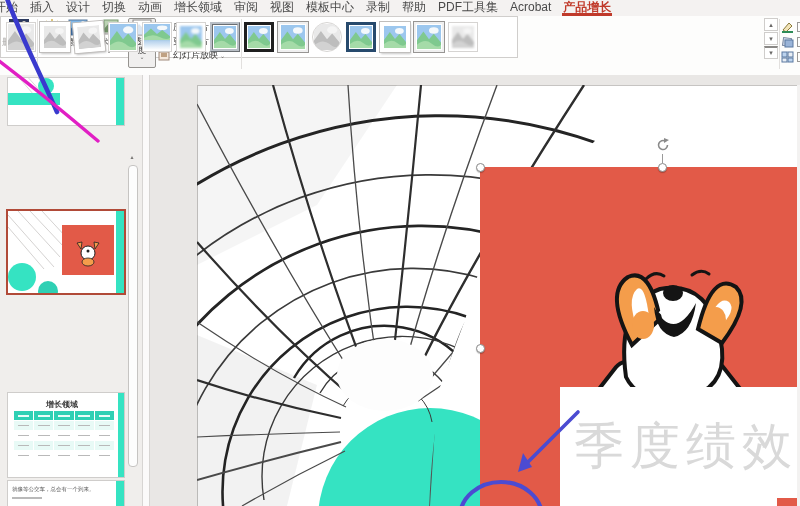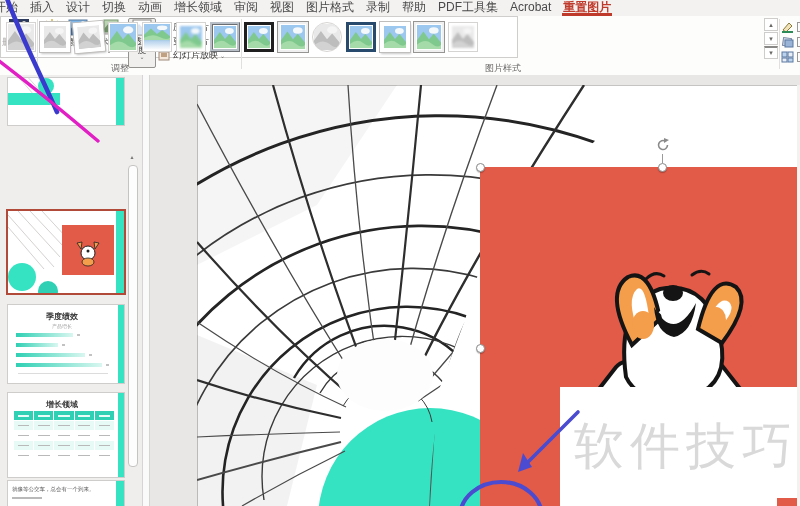--- a/index.html
+++ b/index.html
@@ -85,26 +85,26 @@
 
 <div class="abs" id="tabbar">
     <span class="tab">开始</span>
     <span class="tab">插入</span>
     <span class="tab">设计</span>
     <span class="tab">切换</span>
     <span class="tab">动画</span>
     <span class="tab">增长领域</span>
     <span class="tab">审阅</span>
     <span class="tab">视图</span>
-    <span class="tab">图片格式</span>
+    <span class="tab">模板中心</span>
     <span class="tab">录制</span>
     <span class="tab">帮助</span>
     <span class="tab">PDF工具集</span>
     <span class="tab">Acrobat</span>
-    <span class="tab active">重置图片</span>
+    <span class="tab active">产品增长</span>
   </div>
 
 <div class="abs" id="ribbon">
   <div class="bigbtn" style="left:2px;top:2px;width:34px;">
     <svg class="abs" style="position:static" width="22" height="18" viewBox="0 0 22 18">
       <rect x="1" y="1" width="20" height="16" fill="#2d3a5e"></rect>
         <path d="M1,13 L8,6 L13,11 L17,8 L21,12 L21,17 L1,17 Z" fill="#cdd6e8"></path>
         <circle cx="16" cy="5" r="2" fill="#e8e2d0"></circle>
     </svg>
     <span style="white-space:nowrap;overflow:hidden;width:34px;text-align:center;">删除背景</span>
@@ -323,22 +323,20 @@
   <div class="ricon-row" style="left:781px;top:34px;">
     <svg width="13" height="12" viewBox="0 0 13 12">
         <rect x="1" y="1" width="5" height="5" fill="#bcd3ee" stroke="#5a78a0"></rect>
         <rect x="7" y="1" width="5" height="5" fill="#e8eef5" stroke="#5a78a0"></rect>
         <rect x="1" y="7" width="5" height="4" fill="#e8eef5" stroke="#5a78a0"></rect>
         <rect x="7" y="7" width="5" height="4" fill="#bcd3ee" stroke="#5a78a0"></rect>
       </svg>
     <div style="width:8px;height:8px;border:1px solid #9a9896;margin-left:3px;"></div>
   </div>
 
-  <div class="grplabel" style="left:0;width:240px;">调整</div>
-  <div class="grplabel" style="left:244px;width:518px;">图片样式</div>
   <div class="vsep" style="left:779px;"></div>
 </div>
 
 <div class="abs" id="panel">
 
   <div class="thumb" style="top:3px;height:47px;">
     <svg class="abs" style="left:0;top:-25px;" width="116" height="72" viewBox="0 0 116 72">
       <g stroke="#c9c7c5" stroke-width="0.7">
           <line x1="0" y1="2" x2="34" y2="40"></line>
           <line x1="0" y1="12" x2="26" y2="42"></line>
@@ -370,36 +368,20 @@
           <circle cx="80" cy="42" r="7" fill="#fff" stroke="#222" stroke-width="1"></circle>
           <path d="M73,38 l-4,-6 5,-1 Z" fill="#f49d4b" stroke="#222" stroke-width="0.8"></path>
           <path d="M87,38 l4,-6 -5,-1 Z" fill="#f49d4b" stroke="#222" stroke-width="0.8"></path>
           <circle cx="80" cy="40" r="1.5" fill="#222"></circle>
           <ellipse cx="80" cy="51" rx="6" ry="4" fill="#f49d4b" stroke="#222" stroke-width="0.8"></ellipse>
         </g>
     </svg>
     <div class="tealbar"></div>
   </div>
 
-  <div class="thumb" style="top:230px;height:78px;">
-    <div class="ttitle" style="top:6px;">季度绩效</div>
-    <div class="tsub" style="top:18px;">产品增长</div>
-    <div id="t3bars">
-        <div class="tbar" style="left: 8px; top: 28px; width: 57px;"></div>
-        <div class="tbarlbl" style="left: 69px; top: 29px;"></div>
-        <div class="tbar" style="left: 8px; top: 38px; width: 42px;"></div>
-        <div class="tbarlbl" style="left: 54px; top: 39px;"></div>
-        <div class="tbar" style="left: 8px; top: 48px; width: 69px;"></div>
-        <div class="tbarlbl" style="left: 81px; top: 49px;"></div>
-        <div class="tbar" style="left: 8px; top: 58px; width: 86px;"></div>
-        <div class="tbarlbl" style="left: 98px; top: 59px;"></div>
-      </div>
-    <div class="txtbar" style="left:10px;top:68px;width:90px;height:1px;background:#dcdcdc;"></div>
-    <div class="tealbar" style="width:6px;"></div>
-  </div>
 
   <div class="thumb" style="top:318px;height:84px;">
     <div class="ttitle" style="top:6px;">增长领域</div>
     <div id="t4table">
         <div class="trow hdr" style="top: 18px;">
           <div class="tcell">
             <i></i>
           </div>
           <div class="tcell">
             <i></i>
@@ -575,21 +557,21 @@
     <ellipse cx="236" cy="153" rx="10" ry="13" fill="#f49d4b"></ellipse>
     <path d="M166,112 q9,-9 18,-3" fill="none" stroke="#141414" stroke-width="3" stroke-linecap="round"></path>
     <path d="M212,108 q9,-7 17,-1" fill="none" stroke="#141414" stroke-width="3" stroke-linecap="round"></path>
     <ellipse cx="193" cy="126" rx="10" ry="8" fill="#141414"></ellipse>
     <path d="M174,140 Q194,176 216,136 Q212,166 194,170 Q176,166 174,140 Z" fill="#141414"></path>
     <path d="M180,144 Q196,162 210,142" fill="none" stroke="#fff" stroke-width="3.5"></path>
   </svg>
 </div>
 
 <div class="abs" id="wmbox">
-  <span>软件技巧</span>
+  <span>季度绩效</span>
 </div>
 <div class="abs" id="redsliver"></div>
 <div class="abs" id="vstrip"></div>
 
 <svg class="abs" style="left:654px;top:136px;" width="18" height="18" viewBox="0 0 18 18">
   <path d="M13.5,9 a4.5,4.5 0 1 1 -2,-3.7" fill="none" stroke="#8a8a8a" stroke-width="1.6"></path>
   <polygon points="10,2 15,4 10,7" fill="#8a8a8a"></polygon>
 </svg>
 <div class="abs" id="rotline"></div>
 <div class="handle" style="left:476px;top:163px;"></div>

